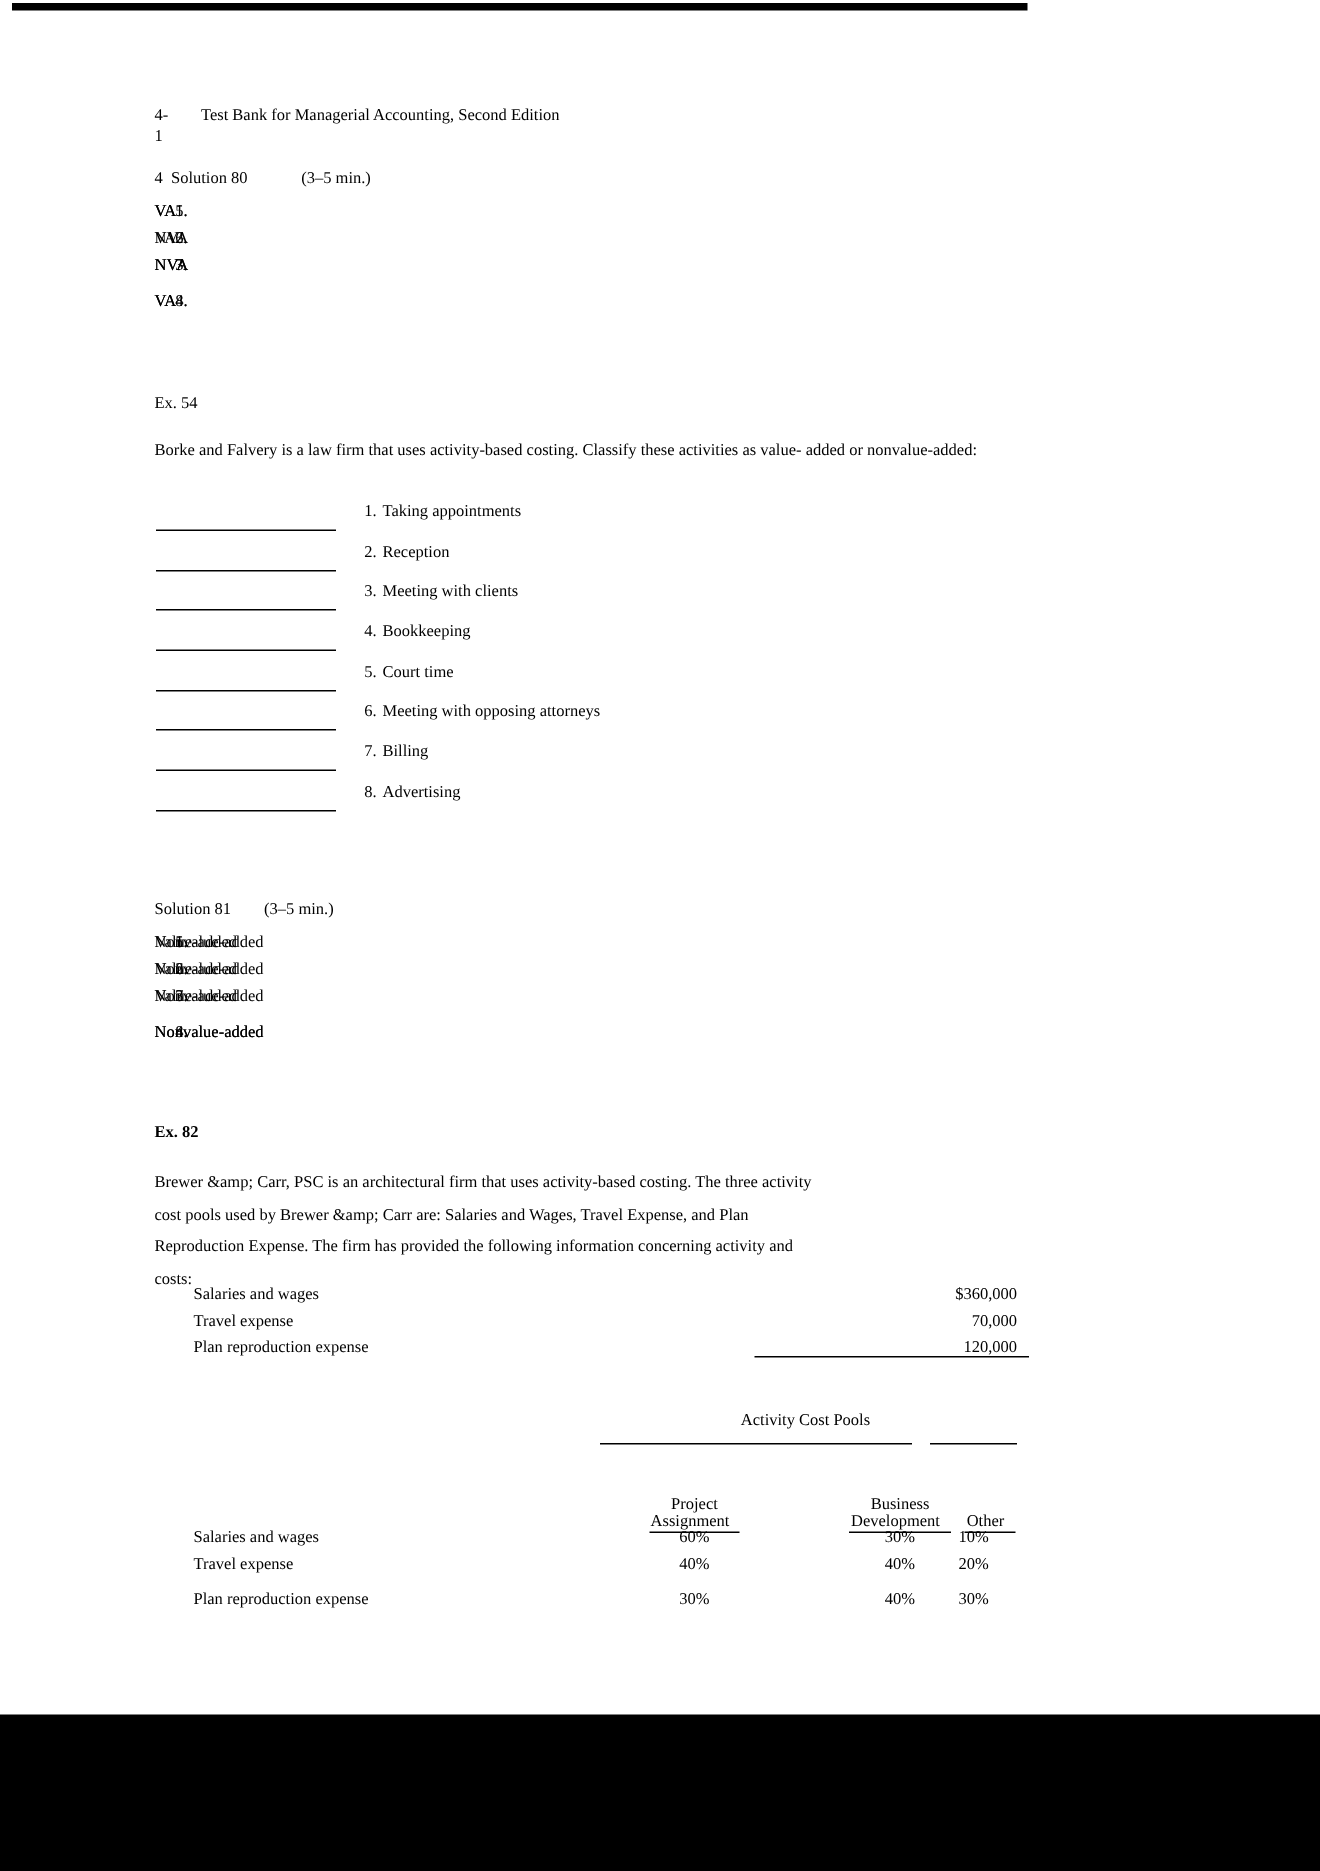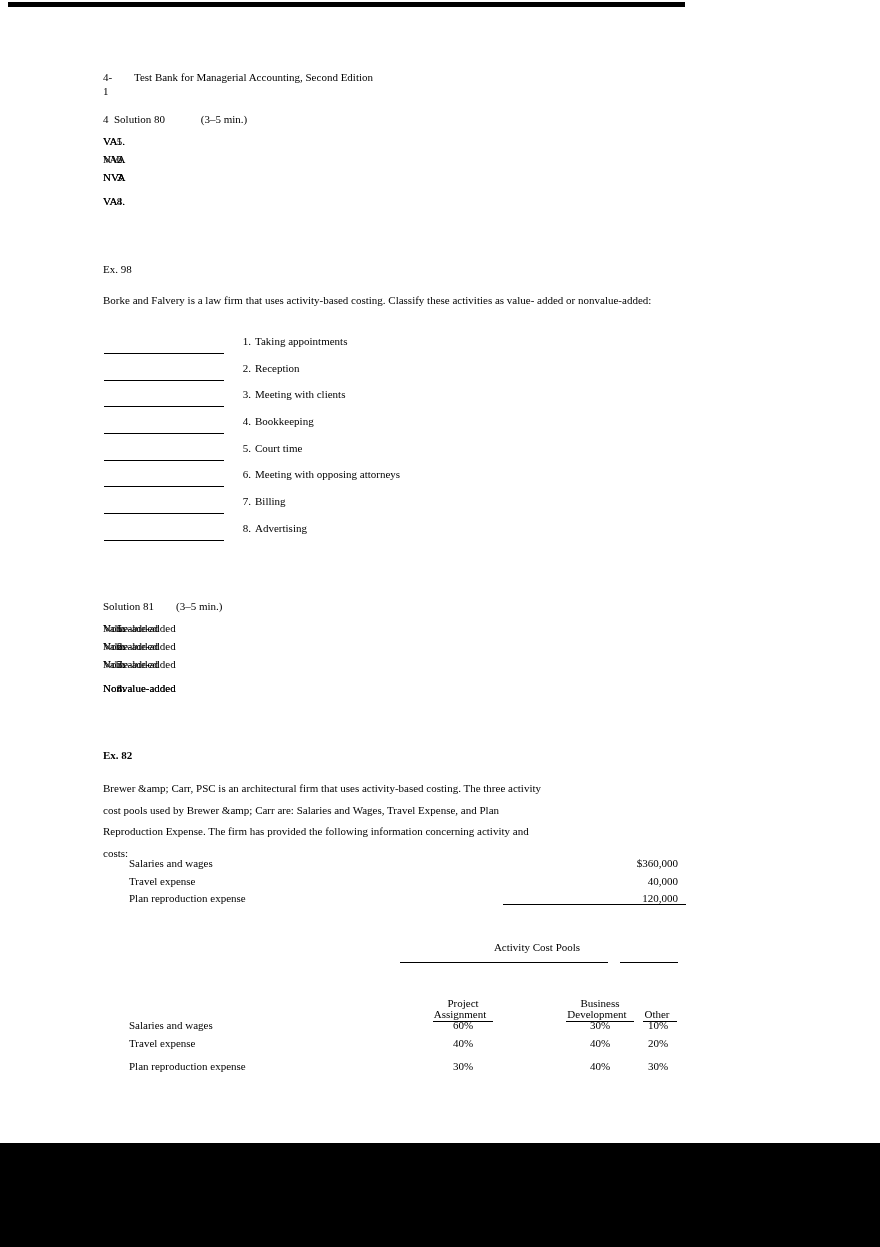--- a/index.html
+++ b/index.html
@@ -220,21 +220,21 @@
     width: 640px;
   }
   .pct-row {
     position: relative;
     height: 17.6px;
   }
   .pct-row.spaced { margin-top: 6px; }
   .pct-label { position: absolute; left: 26px; }
   .pct-c1 { position: absolute; left: 300px; width: 120px; text-align: center; }
   .pct-c2 { position: absolute; left: 412px; width: 170px; text-align: center; }
-  .pct-c3 { position: absolute; left: 520px; width: 70px; text-align: center; }
+  .pct-c3 { position: absolute; left: 536px; width: 70px; }
 </style>
 </head>
 <body>
 
 <div id="top-rule"></div>
 
 <div id="page">
 
   <div id="runhead" class="t">
     <span class="rh-line1"><span>4-</span>        <span>Test Bank for Managerial Accounting, Second Edition</span></span>
@@ -263,21 +263,21 @@
       <span class="ans-val c2">NVA</span>
     </div>
     <div class="ans-row gap">
       <span class="ans-num c1">4.</span>
       <span class="ans-val c1">VA</span>
       <span class="ans-num c2">8.</span>
       <span class="ans-val c2">VA</span>
     </div>
   </div>
 
-  <div id="ex81-head" class="ex-head t">Ex. 98</div>
+  <div id="ex81-head" class="ex-head t">Ex. 54</div>
 
   <div id="ex81-para" class="para t">
     <span>Borke and Falvery is a law firm that uses activity-based costing. Classify these activities as value-</span>
     <span>added or nonvalue-added:</span>
   </div>
 
   <div id="blank-list" class="t">
     <div class="blank-row">
       <span class="blank-line"></span>
       <span class="blank-num">1.</span>
@@ -358,21 +358,21 @@
     <span>costs:</span>
   </div>
 
   <div id="cost-list" class="t">
     <div class="cost-row">
       <span class="cost-label">Salaries and wages</span>
       <span class="cost-amt">$360,000</span>
     </div>
     <div class="cost-row">
       <span class="cost-label">Travel expense</span>
-      <span class="cost-amt">40,000</span>
+      <span class="cost-amt">70,000</span>
     </div>
     <div class="cost-row">
       <span class="cost-label">Plan reproduction expense</span>
       <span class="cost-amt ruled">120,000</span>
     </div>
   </div>
 
   <div id="pools-table" class="t">
     <div id="pools-title">Activity Cost Pools</div>
     <div id="pools-rule-left" class="pools-rule"></div>

